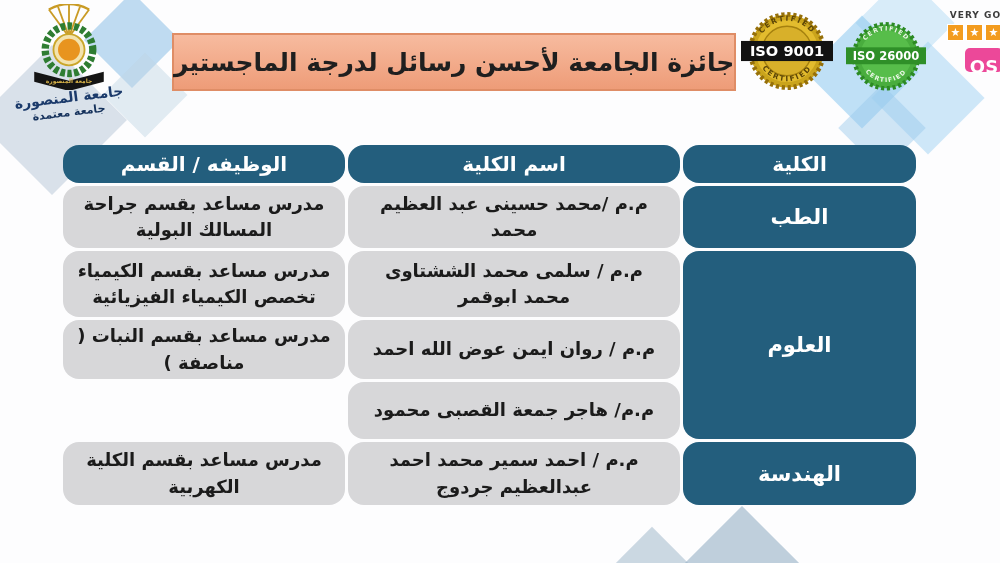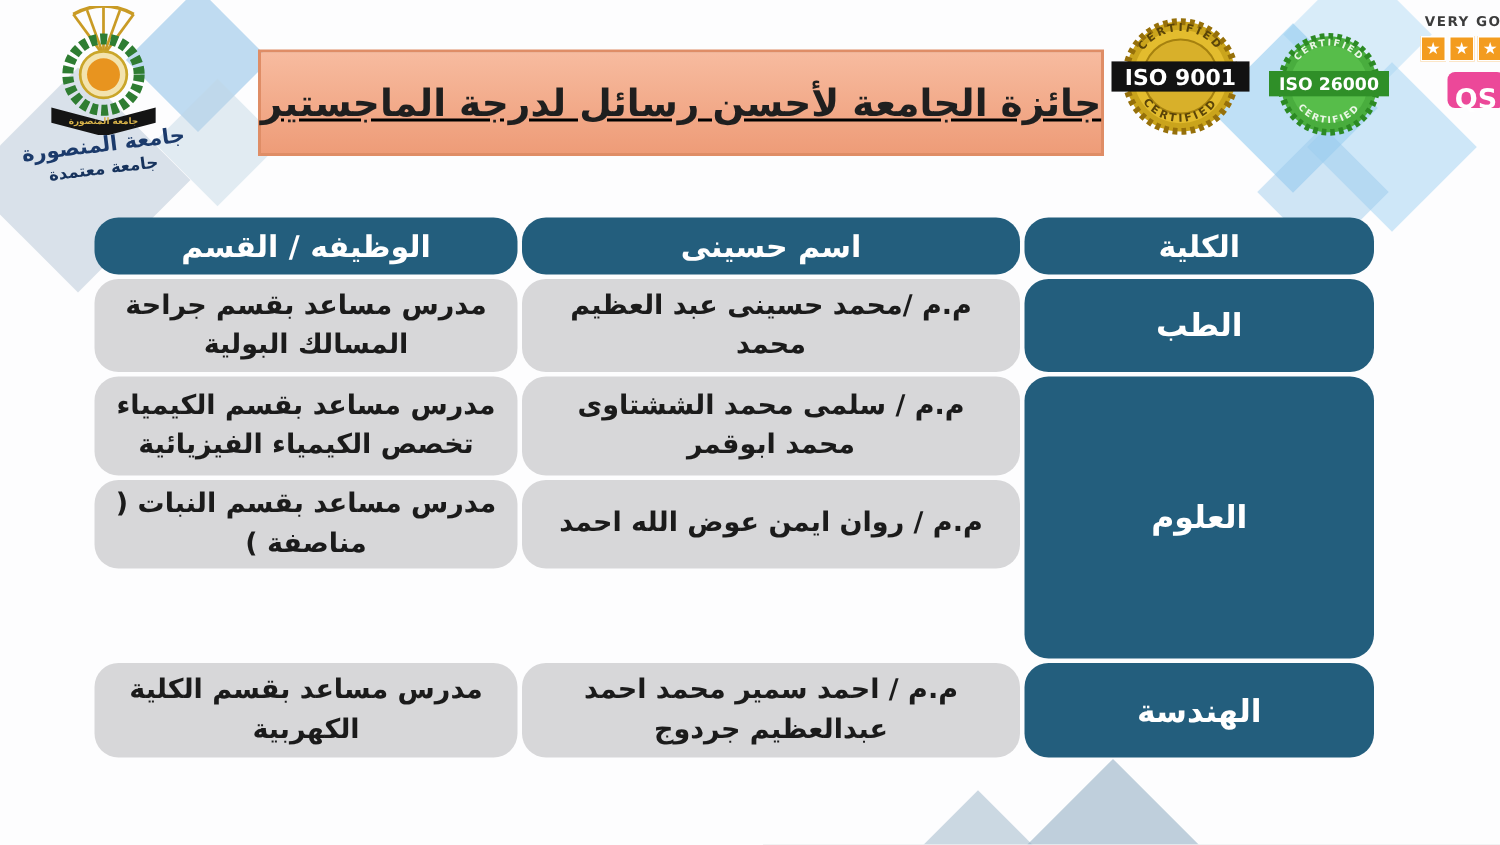--- a/index.html
+++ b/index.html
@@ -22,26 +22,25 @@
   .db2 { left:572px; top:560px; width:160px; height:160px; background:rgba(141,170,192,.45); }
 
   
   .logo { position:absolute; left:6px; top:4px; width:126px; text-align:center; z-index:3; }
   .logo svg { display:block; margin:0 auto; }
   .logo .uni-name  { font-size:14px; font-weight:bold; color:#1b3a6b; transform:rotate(-7deg); line-height:1.1; }
   .logo .uni-sub   { font-size:11px; font-weight:bold; color:#16325c; transform:rotate(-7deg); margin-top:1px; }
 
   
   .banner {
-    position:absolute; left:172px; top:33px; width:564px; height:71px; z-index:3;
+    position:absolute; left:172px; top:33px; width:564px; height:58px; z-index:3;
     background:linear-gradient(#f7bb9f,#ee9c78);
     border:2px solid #df8d66;
-    display:flex; align-items:center; justify-content:center;
+    display:flex; align-items:center; justify-content:flex-end;
     direction:rtl;
-    text-decoration:underline;
   }
   .banner span { font-size:25px; font-weight:bold; color:#1f1f1f; white-space:nowrap; }
 
   
   .badge { position:absolute; z-index:3; }
   .iso9001 { left:741px; top:8px; }
   .iso26000 { left:846px; top:17px; }
   .qs-block { position:absolute; left:916px; top:10px; width:80px; z-index:3; text-align:center;margin-left:28px; }
   .qs-rating { font-size:9px; font-weight:bold; letter-spacing:1px; color:#3c3c3c; }
   .qs-stars { margin-top:4px; display:flex; justify-content:center; gap:2px; }
@@ -155,31 +154,32 @@
         <span class="star">★</span>
         <span class="star">★</span>
         <span class="star">★</span>
       </div>
     <div class="qs-logo">QS</div>
   </div>
 
   <div class="award-table">
 
     <div class="cell th c1 r1">الكلية</div>
-    <div class="cell th c2 r1">اسم حسينى</div>
+    <div class="cell th c2 r1">اسم الكلية</div>
     <div class="cell th c3 r1">الوظيفه / القسم</div>
 
     <div class="cell td c2 r2">م.م /محمد حسينى عبد العظيم محمد</div>
     <div class="cell college c1 r2">الطب</div>
     <div class="cell td c3 r2">مدرس مساعد بقسم جراحة المسالك البولية</div>
 
     <div class="cell college c1 rspan3">العلوم</div>
     <div class="cell td c2 r3">م.م / سلمى محمد الششتاوى محمد ابوقمر</div>
     <div class="cell td c3 r3">مدرس مساعد بقسم الكيمياء تخصص الكيمياء الفيزيائية</div>
     <div class="cell td c2 r4">م.م / روان ايمن عوض الله احمد</div>
     <div class="cell td c3 r4">مدرس مساعد بقسم النبات ( مناصفة )</div>
+    <div class="cell td c2 r5">م.م/ هاجر جمعة القصبى محمود</div>
 
     <div class="cell college c1 r6">الهندسة</div>
     <div class="cell td c2 r6">م.م / احمد سمير محمد احمد عبدالعظيم جردوج</div>
     <div class="cell td c3 r6">مدرس مساعد بقسم الكلية الكهربية</div>
   </div>
 
 </div>
 
 </body></html>

